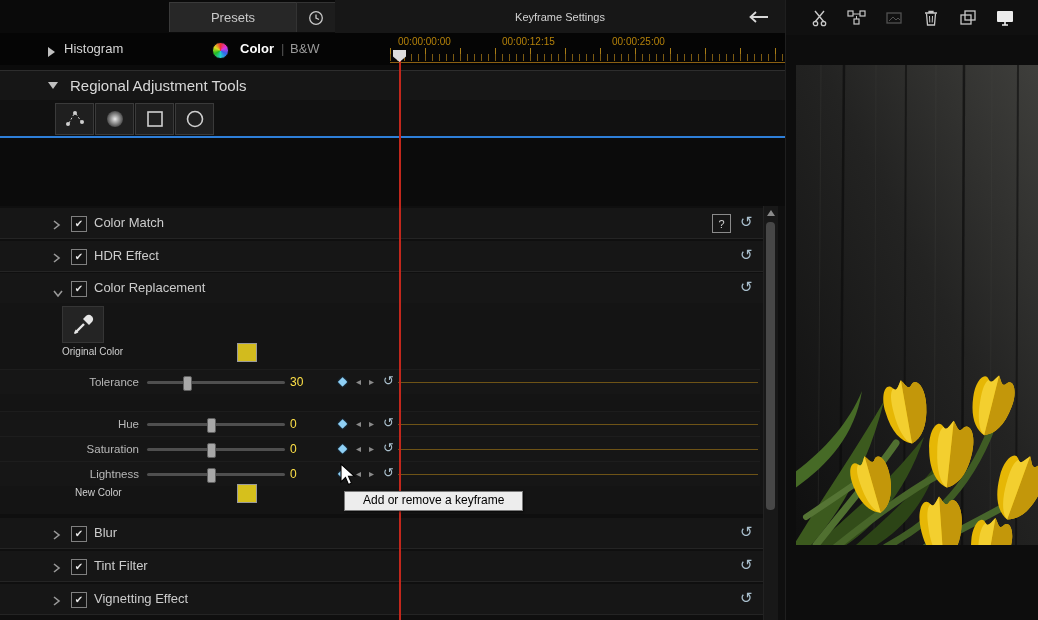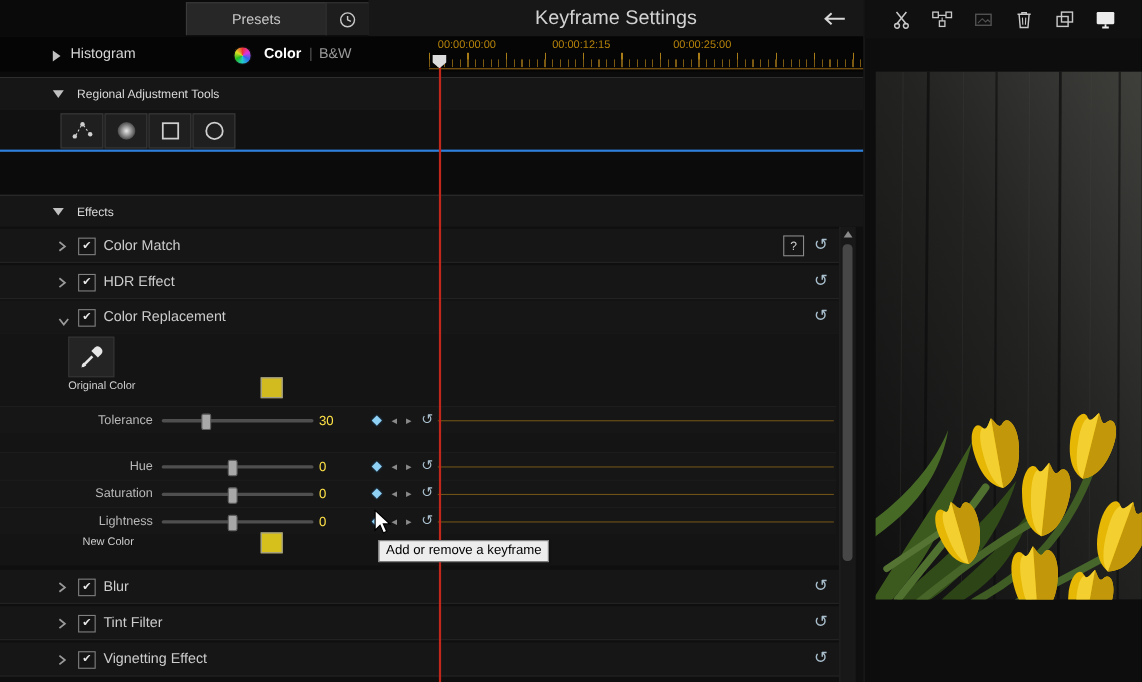--- a/index.html
+++ b/index.html
@@ -9,21 +9,21 @@
 
   
   .left{position:absolute;left:0;top:0;width:785px;height:620px;background:#0b0b0b;}
 
   
   .tabstrip{position:absolute;left:0;top:0;width:785px;height:33px;background:#0a0a0a;border-bottom:1px solid #1e1e1e;}
   .tab{position:absolute;top:2px;height:29px;display:flex;align-items:center;justify-content:center;font-size:13px;cursor:default;}
   .tab-manual{left:38px;width:130px;background:#101822;border:1px solid #2f7fd0;border-bottom:none;color:#4da6ff;font-weight:bold;}
   .tab-presets{left:169px;width:126px;background:#272727;border:1px solid #3a3a3a;border-bottom:none;color:#c9c9c9;}
   .tab-clock{left:296px;width:38px;background:#1d1d1d;border:1px solid #333;border-bottom:none;}
-  .kf-titlebar{position:absolute;left:335px;top:0;width:450px;height:33px;background:#171717;display:flex;align-items:center;justify-content:center;font-size:18px;color:#d2d2d2;}
+  .kf-titlebar{position:absolute;left:335px;top:0;width:450px;height:33px;background:#171717;display:flex;align-items:center;justify-content:center;font-size:11px;color:#d2d2d2;}
   .back-btn{position:absolute;left:745px;top:7px;width:26px;height:20px;display:flex;align-items:center;justify-content:center;}
 
   
   .histrow{position:absolute;left:0;top:33px;width:785px;height:32px;background:#050505;}
   .tri-r{width:0;height:0;border-left:7px solid #c0c0c0;border-top:5px solid transparent;border-bottom:5px solid transparent;display:inline-block;}
   .tri-d{width:0;height:0;border-top:7px solid #c0c0c0;border-left:5px solid transparent;border-right:5px solid transparent;display:inline-block;}
   .hist-label{position:absolute;left:64px;top:8px;font-size:13px;color:#d5d5d5;}
   .colorwheel{position:absolute;left:212px;top:9px;width:15px;height:15px;border-radius:50%;
     background:conic-gradient(#e33,#d3d,#36e,#2cc,#2b2,#dd2,#e33);border:1px solid #111;}
   .opt-color{position:absolute;left:240px;top:8px;font-size:13px;color:#fff;font-weight:bold;}
@@ -36,21 +36,21 @@
   .ticks-major{position:absolute;left:0;top:15px;width:395px;height:13px;
     background:repeating-linear-gradient(90deg,#a87c16 0,#a87c16 1px,transparent 1px,transparent 35px);}
   .ruler-base{position:absolute;left:0;top:29px;width:395px;height:1px;background:#8a5f12;}
   .playhead-marker{position:absolute;left:3px;top:17px;width:13px;height:12px;background:#dcdcdc;
     clip-path:polygon(0 0,100% 0,100% 55%,50% 100%,0 55%);z-index:55;}
   .playhead-line{position:absolute;left:399px;top:55px;width:2px;height:565px;background:#c2271c;z-index:40;}
 
   
   .sec-h{position:absolute;left:0;width:785px;height:29px;background:#161616;border-top:1px solid #2d2d2d;display:flex;align-items:center;}
   .sec-h .tri-wrap{margin-left:48px;margin-right:12px;display:inline-flex;}
-  .sec-label{font-size:11px;color:#d8d8d8;}
+  .sec-label{font-size:15px;color:#d8d8d8;}
   .tools-row{position:absolute;left:0;top:100px;width:785px;height:37px;background:#111;}
   .toolbtn{position:absolute;top:3px;width:37px;height:30px;background:#1f1f1f;border:1px solid #3a3a3a;
     display:flex;align-items:center;justify-content:center;}
   .blue-line{position:absolute;left:0;top:136px;width:785px;height:2px;background:#2e7fd9;}
 
   
   .fxarea{position:absolute;left:0;top:206px;width:785px;height:414px;background:#0f0f0f;}
   .fx-row{position:absolute;left:0;width:763px;height:30px;background:#161616;border-bottom:1px solid #242424;}
   .chev{position:absolute;left:52px;top:9px;width:10px;height:12px;}
   .cb{position:absolute;left:71px;top:8px;width:14px;height:14px;border:1px solid #808080;background:#151515;
@@ -70,21 +70,21 @@
   .sl-track{position:absolute;left:147px;top:11px;width:138px;height:3px;background:#4f4f4f;border-radius:2px;}
   .sl-handle{position:absolute;top:-5px;width:7px;height:13px;background:#a8a8a8;border:1px solid #5f5f5f;border-radius:2px;}
   .sl-value{position:absolute;left:290px;top:5px;width:24px;text-align:left;font-size:12px;color:#fde047;}
   .kf-diamond{position:absolute;left:338px;top:4px;font-size:12px;color:#8fd0f5;text-shadow:0 0 2px #2a6a9a;}
   .kf-prev{position:absolute;left:356px;top:6px;font-size:10px;color:#8a8a8a;}
   .kf-next{position:absolute;left:369px;top:6px;font-size:10px;color:#8a8a8a;}
   .kf-undo{position:absolute;left:383px;top:3px;font-size:13px;color:#a9bfcd;}
   .kf-line{position:absolute;left:398px;top:12px;width:360px;height:1px;background:#6e5316;}
 
   .tooltip{position:absolute;left:344px;top:188px;height:16px;background:#ededed;border:1px solid #7a7a7a;
-      color:#000;font-size:12px;padding:1px 6px;white-space:nowrap;z-index:60;box-shadow:1px 1px 2px rgba(0,0,0,.6);}
+      color:#000;font-size:12px;padding:1px 18px;white-space:nowrap;z-index:60;box-shadow:1px 1px 2px rgba(0,0,0,.6);}
   .cursor{position:absolute;left:340px;top:160px;z-index:61;}
 
   
   .scrollbar{position:absolute;left:763px;top:0;width:14px;height:414px;background:#181818;border-left:1px solid #222;}
   .sb-up{position:absolute;left:3px;top:4px;width:0;height:0;border-bottom:6px solid #8a8a8a;border-left:4px solid transparent;border-right:4px solid transparent;}
   .sb-thumb{position:absolute;left:2px;top:16px;width:9px;height:288px;background:#474747;border-radius:4px;}
 
   
   .right{position:absolute;left:785px;top:0;width:253px;height:620px;background:#0d0d0d;border-left:1px solid #1f1f1f;}
   .rtoolbar{position:absolute;left:0;top:0;width:253px;height:35px;background:#101010;display:flex;align-items:center;gap:17px;padding-left:24px;box-sizing:border-box;}
@@ -170,26 +170,20 @@
       </div>
       <div class="toolbtn" style="left:175px">
         <svg width="22" height="22" viewBox="0 0 22 22">
           <circle cx="11" cy="11" r="7.5" fill="none" stroke="#cfcfcf" stroke-width="1.6"></circle>
         </svg>
       </div>
     </div>
     <div class="blue-line"></div>
 
 
-    <div class="sec-h" style="top:177px">
-      <span class="tri-wrap">
-          <span class="tri-d"></span>
-        </span>
-      <span class="sec-label">Effects</span>
-    </div>
 
     <div class="fxarea">
 
       <div class="fx-row" style="top:2px">
         <span class="chev">
           <svg width="9" height="12" viewBox="0 0 9 12">
               <path d="M2,2 L7,6 L2,10" stroke="#999" stroke-width="1.6" fill="none"></path>
             </svg></span>
         <span class="cb">
             <span class="ck">✔</span>

